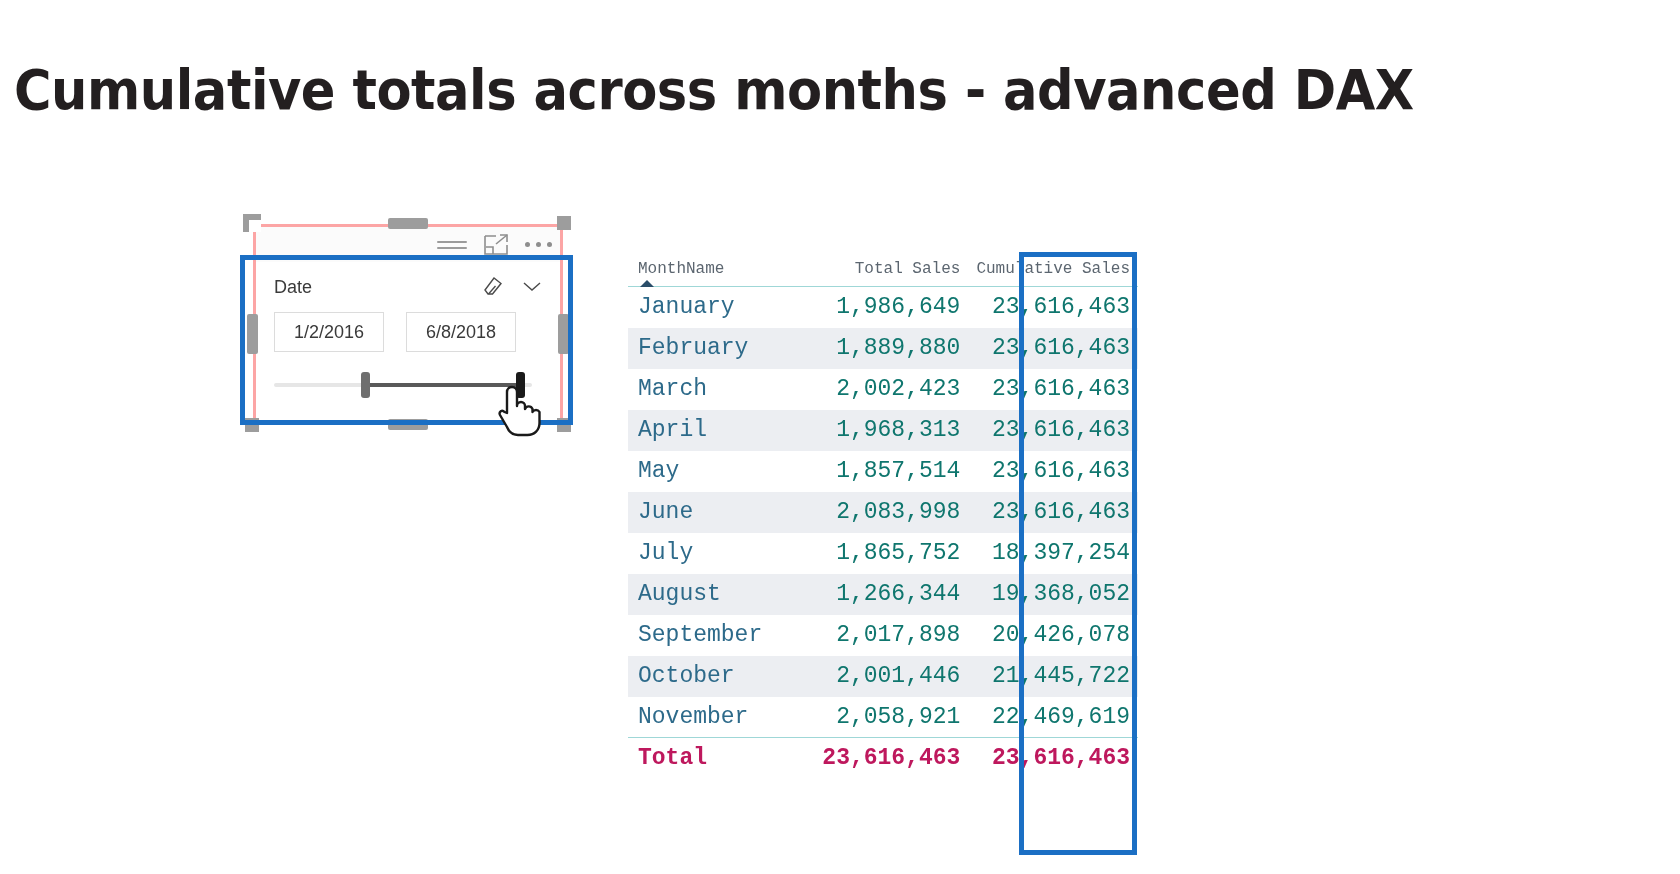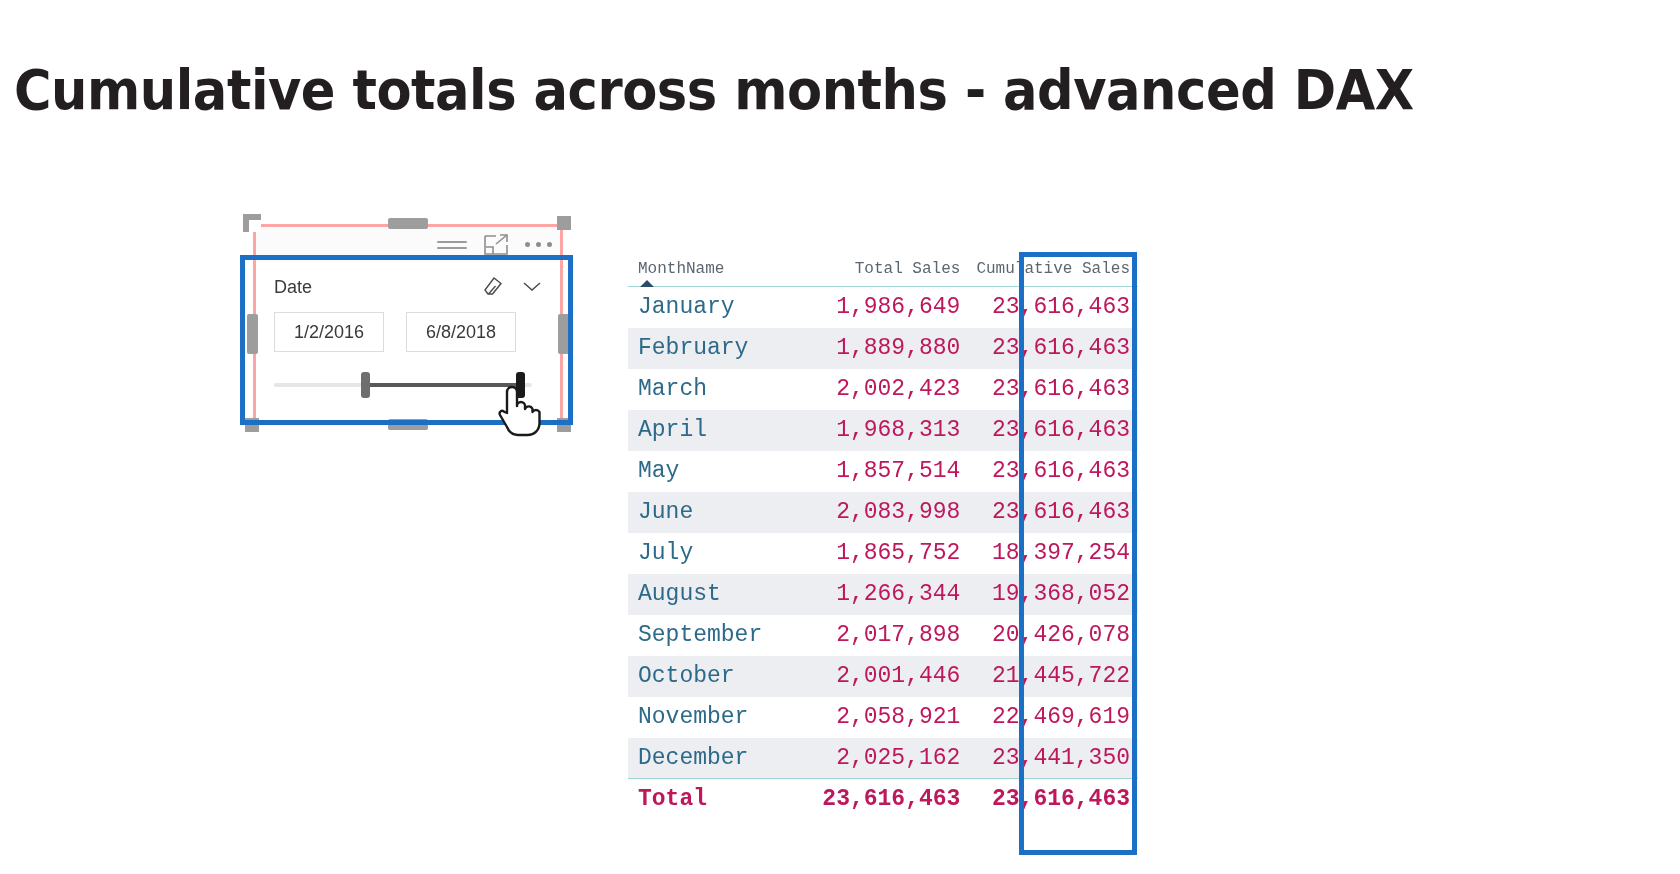--- a/index.html
+++ b/index.html
@@ -124,21 +124,21 @@
   .sort-arrow {
     position: absolute; left: 12px; bottom: -1px;
     width: 0; height: 0;
     border-left: 7px solid transparent;
     border-right: 7px solid transparent;
     border-bottom: 7px solid #2a4d69;
   }
 
   table.matrix td {
     font-size: 23px;
-    color: #be185d;
+    color: #0f766e;
     padding: 6px 8px;
     text-align: right;
     white-space: nowrap;
     height: 41px;
   }
   table.matrix td.col-month { text-align: left; padding-left: 10px; color: #2d6a8a; }
   table.matrix tr.alt td { background: #eceef2; }
 
   table.matrix tr.total-row td {
     font-weight: 700;
@@ -296,25 +296,20 @@
           <tr class="alt">
             <td class="col-month">October</td>
             <td>2,001,446</td>
             <td>21,445,722</td>
           </tr>
           <tr>
             <td class="col-month">November</td>
             <td>2,058,921</td>
             <td>22,469,619</td>
           </tr>
-          <tr class="alt">
-            <td class="col-month">December</td>
-            <td>2,025,162</td>
-            <td>23,441,350</td>
-          </tr>
         </tbody>
       <tfoot>
         <tr class="total-row">
           <td class="col-month">Total</td>
           <td>23,616,463</td>
           <td>23,616,463</td>
         </tr>
       </tfoot>
     </table>
   </div>

